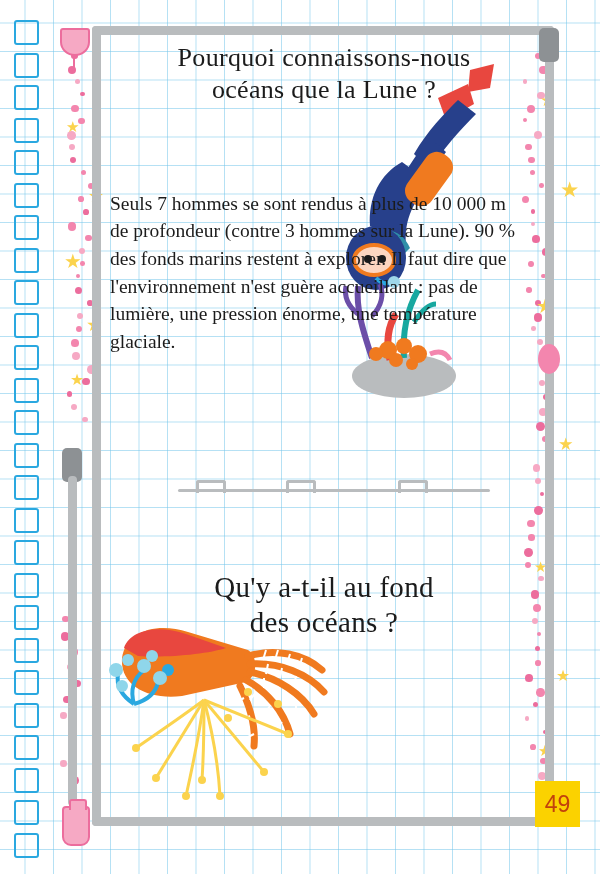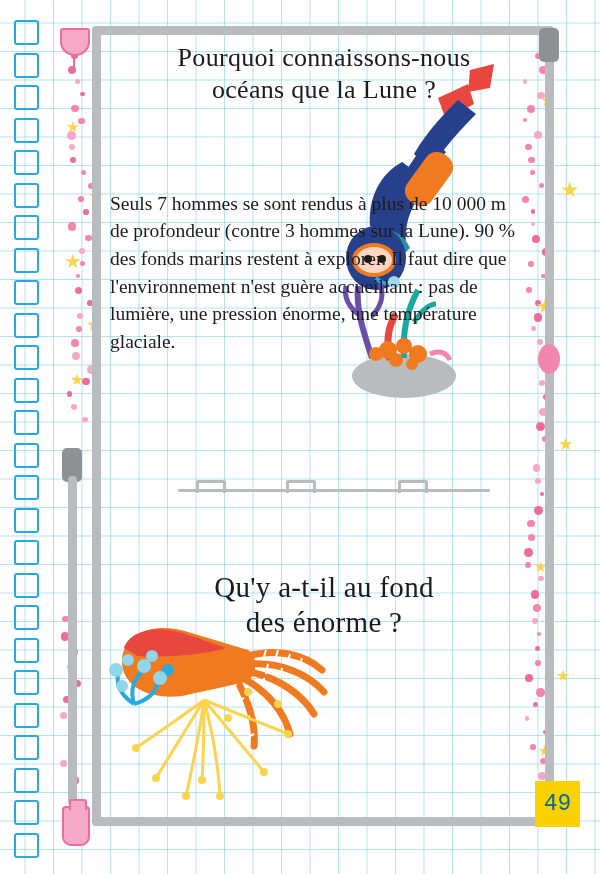--- a/index.html
+++ b/index.html
@@ -188,22 +188,22 @@
   }
 
   
   .page-number {
     position: absolute;
     left: 535px;
     top: 781px;
     width: 45px;
     height: 46px;
     background: #fbd200;
-    color: #0369a1;
-    font-family: Liberation Mono, monospace;
+    color: #c2410c;
+    font-family: Liberation Sans, sans-serif;
     font-size: 23px;
     display: flex;
     align-items: center;
     justify-content: center;
   }
 
   
   .illus { position: absolute; }
   #diver-illus    { left: 318px; top: 58px;  width: 210px; height: 340px; }
   #squid-illus    { left: 108px; top: 600px; width: 235px; height: 215px; }
@@ -416,21 +416,21 @@
   <p class="body-text" id="para1">Seuls 7 hommes se sont rendus à plus de 10 000 m de profondeur (contre 3 hommes sur la Lune). 90 % des fonds marins restent à explorer. Il faut dire que l'environnement n'est guère accueillant : pas de lumière, une pression énorme, une température glaciale.</p>
 
   <div class="separator">
     <span class="sep-clip" style="left:18px;"></span>
     <span class="sep-clip" style="left:108px;"></span>
     <span class="sep-clip" style="left:220px;"></span>
   </div>
 
   <div class="headline" id="headline2">
     <div>Qu'y a-t-il au fond</div>
-    <div>des énorme ?</div>
+    <div>des océans ?</div>
   </div>
 
   <div class="illus" id="squid-illus">
     <svg viewBox="0 0 235 215" width="235" height="215" xmlns="http://www.w3.org/2000/svg">
 
       <path d="M14 58 C18 30 50 22 80 32 L140 50 C150 56 150 76 138 82 L74 96 C40 100 12 86 14 58 Z" fill="#f07a1f"></path>
       <path d="M16 48 C22 30 50 24 78 34 L118 48 C100 54 60 58 30 56 Z" fill="#e8473f"></path>
       <circle cx="60" cy="70" r="6" fill="#2aa8e0"></circle>
 
       <g stroke="#f07a1f" stroke-width="7" fill="none" stroke-linecap="round">

